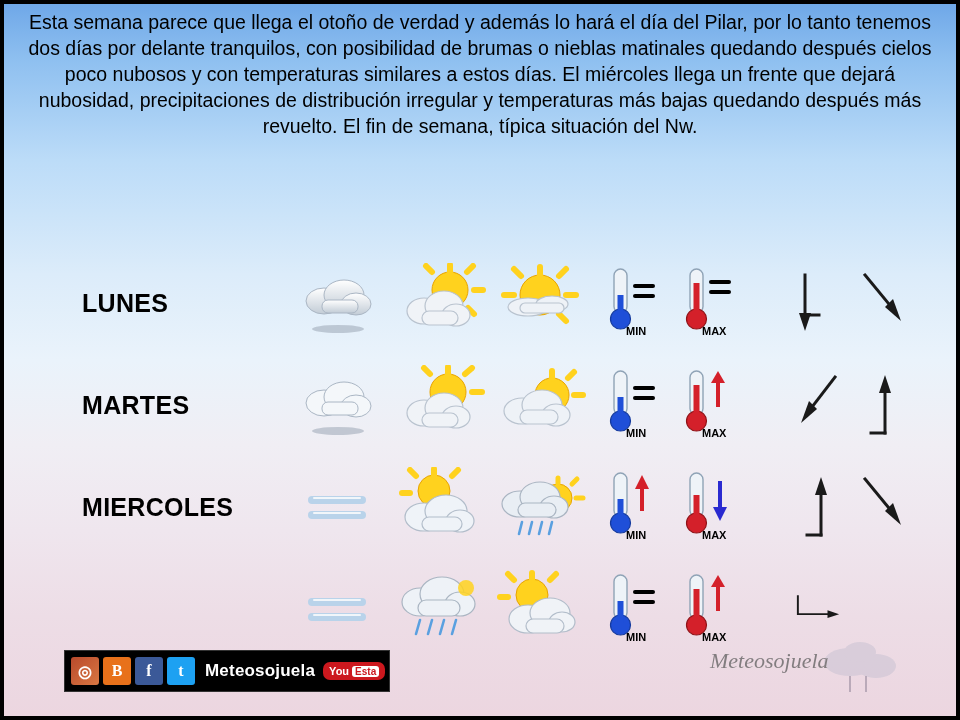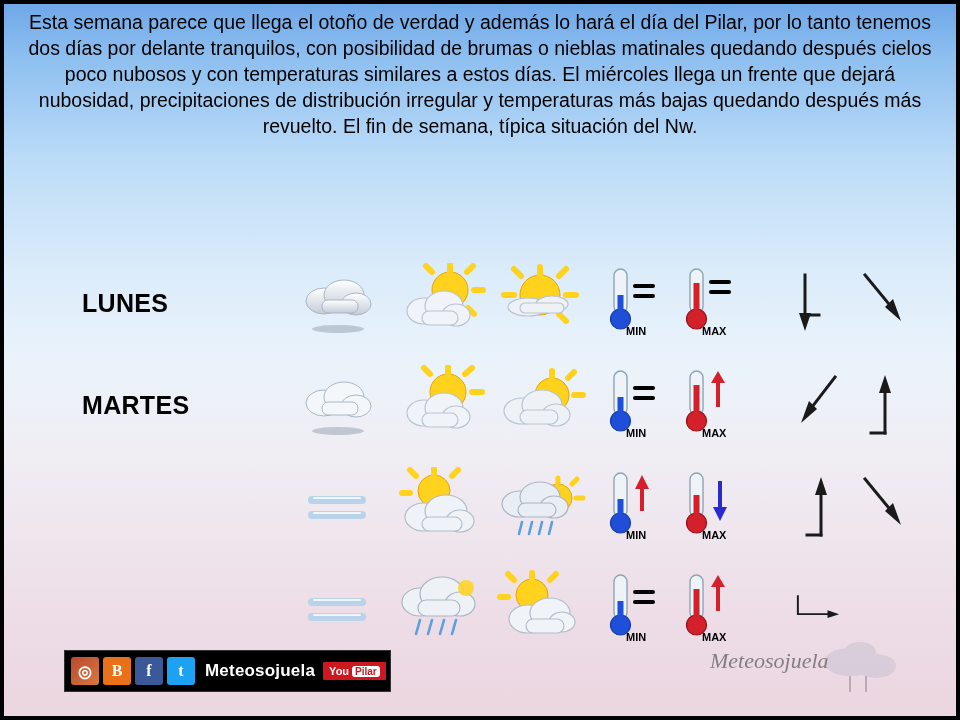--- a/index.html
+++ b/index.html
@@ -121,21 +121,21 @@
     font-size: 17px;
     font-weight: bold;
     margin: 0 8px;
     letter-spacing: .2px;
   }
   .s-youtube {
     background: #cc181e;
     color: #fff;
     font-size: 11px;
     font-weight: bold;
-    border-radius: 1px;
+    border-radius: 7px;
     padding: 3px 6px;
     display: flex;
     align-items: center;
     gap: 3px;
   }
   .yt-box {
     background: #fff;
     color: #cc181e;
     border-radius: 3px;
     padding: 0 3px;
@@ -373,20 +373,21 @@
           <g stroke="#1a1a1a" stroke-width="3" fill="none" stroke-linecap="square">
             <path d="M24 62 L24 20"></path>
             <path d="M24 62 L10 62"></path>
           </g>
           <polygon points="24,4 18,22 30,22" fill="#1a1a1a"></polygon>
         </svg>
       </div>
     </div>
 
     <div class="row">
+      <div class="day-label">MIERCOLES</div>
 
       <div class="cell c-sky">
         <svg width="72" height="40" viewBox="0 0 72 40">
           <g stroke="#b9d3ea" stroke-width="8" stroke-linecap="round">
             <line x1="10" y1="13" x2="60" y2="13"></line>
             <line x1="10" y1="28" x2="60" y2="28"></line>
           </g>
           <g stroke="#ffffff" stroke-width="2" stroke-linecap="round" opacity=".8">
             <line x1="12" y1="11" x2="58" y2="11"></line>
             <line x1="12" y1="26" x2="58" y2="26"></line>
@@ -578,21 +579,21 @@
   </div>
 
   <div id="footer-bar">
     <div class="social s-instagram">◎</div>
     <div class="social s-blogger">B</div>
     <div class="social s-facebook">f</div>
     <div class="social s-twitter">t</div>
     <div id="brand-text">Meteosojuela</div>
     <div class="s-youtube">
       <span>You</span>
-      <span class="yt-box">Pilar</span>
+      <span class="yt-box">Esta</span>
     </div>
   </div>
 
   <div id="watermark">
     <svg width="210" height="62" viewBox="0 0 210 62">
       <g fill="#c8c2d2" opacity=".75">
         <ellipse cx="150" cy="26" rx="26" ry="14"></ellipse>
         <ellipse cx="176" cy="30" rx="20" ry="12"></ellipse>
         <ellipse cx="160" cy="16" rx="16" ry="10"></ellipse>
       </g>

